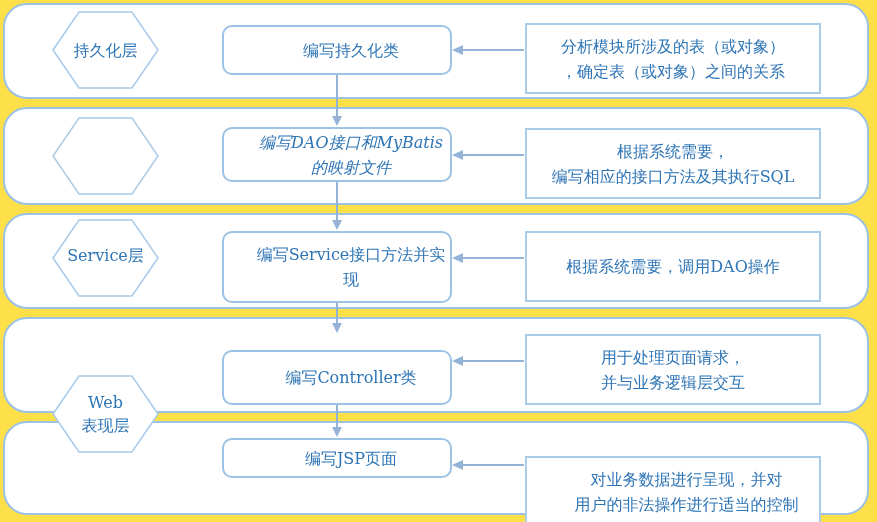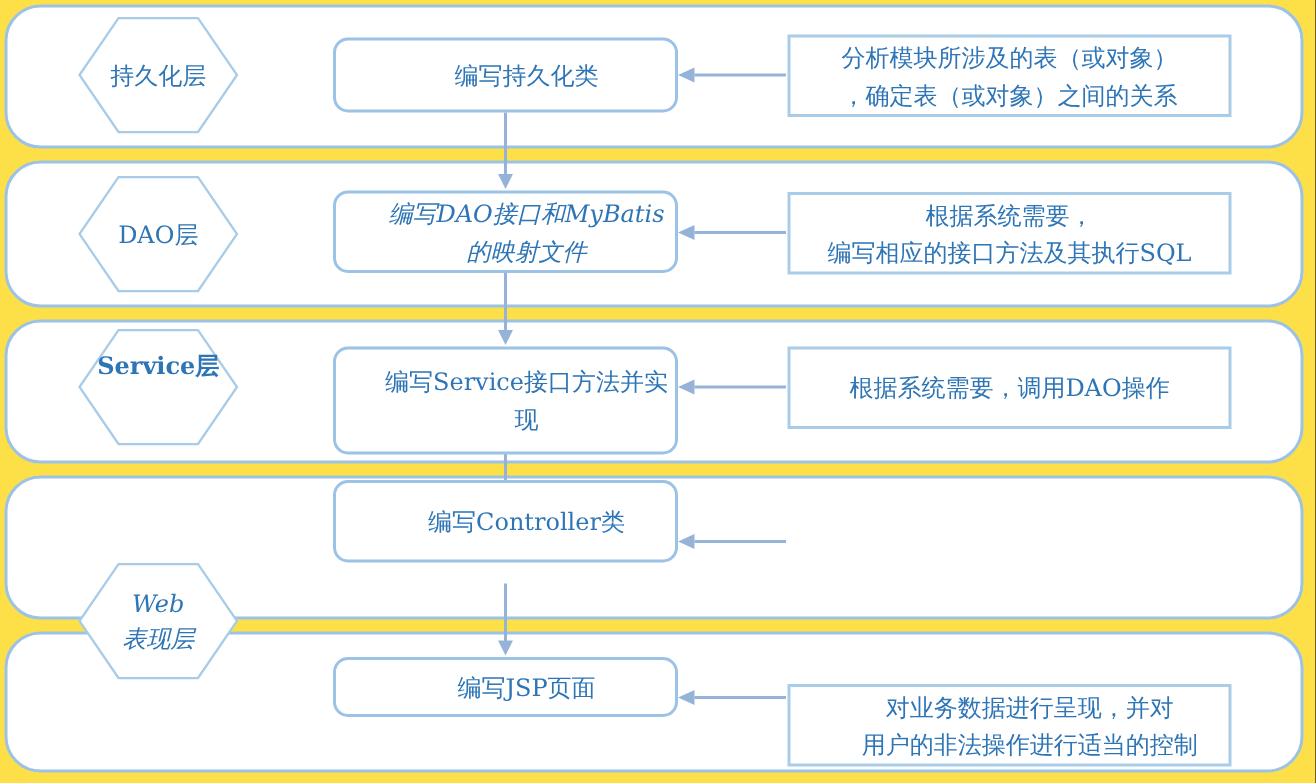--- a/index.html
+++ b/index.html
@@ -26,38 +26,38 @@
     text-align:center; color:#2e75b6; font-size:16px; line-height:25px;
     white-space:pre-line; box-sizing:border-box;
   }
   .task-box {
     left:222px; width:230px; background:#ffffff;
     border:2px solid #9cc2e5; border-radius:10px;padding-left:28px;
   }
   .task-0 { top:25px;  height:50px; }
   .task-1 { top:127px; height:55px;font-style:italic; }
   .task-2 { top:231px; height:72px; }
-  .task-3 { top:320px; height:55px; }
+  .task-3 { top:350px; height:55px; }
   .task-4 { top:438px; height:40px; }
 
   .desc-box {
-    left:525px; width:296px; height:55px; background:#ffffff;
+    left:525px; width:296px; height:71px; background:#ffffff;
     border:2px solid #a9cce9;
   }
   .desc-0 { top:23px; }
   .desc-1 { top:128px; }
   .desc-2 { top:231px; }
   .desc-3 { top:334px; }
   .desc-4 { top:456px;padding-left:27px; }
 
   .hex-label { left:53px; width:105px; height:78px; line-height:23px; background:transparent; }
   .hex-0 { top:11px; }
   .hex-1 { top:117px; }
-  .hex-2 { top:204px;font-weight:bold; }
-  .hex-3 { top:375px;font-style:italic; }
+  .hex-2 { top:216px; }
+  .hex-3 { top:375px; }
 </style>
 </head>
 <body>
 
 <div class="stage">
 
   <div class="band band-0"></div>
   <div class="band band-1"></div>
   <div class="band band-2"></div>
   <div class="band band-3"></div>
@@ -103,34 +103,35 @@
       <line x1="337" y1="286" x2="337" y2="324" stroke="#95b3d7" stroke-width="2"></line>
       <polygon points="337,333 332,323 342,323" fill="#95b3d7"></polygon>
     </g>
     <g>
       <line x1="337" y1="389" x2="337" y2="428" stroke="#95b3d7" stroke-width="2"></line>
       <polygon points="337,437 332,427 342,427" fill="#95b3d7"></polygon>
     </g>
   </svg>
 
   <div class="txt hex-label hex-0">持久化层</div>
-  <div class="txt hex-label hex-1">DAO层</div>
   <div class="txt hex-label hex-2">Service层</div>
   <div class="txt hex-label hex-3">Web
 表现层</div>
 
   <div class="txt task-box task-0">编写持久化类</div>
   <div class="txt task-box task-1">编写DAO接口和MyBatis
 的映射文件</div>
   <div class="txt task-box task-2">编写Service接口方法并实
 现</div>
   <div class="txt task-box task-3">编写Controller类</div>
   <div class="txt task-box task-4">编写JSP页面</div>
 
   <div class="txt desc-box desc-0">分析模块所涉及的表（或对象）
 ，确定表（或对象）之间的关系</div>
   <div class="txt desc-box desc-1">根据系统需要，
 编写相应的接口方法及其执行SQL</div>
   <div class="txt desc-box desc-2">根据系统需要，调用DAO操作</div>
+  <div class="txt desc-box desc-3">用于处理页面请求，
+并与业务逻辑层交互</div>
   <div class="txt desc-box desc-4">对业务数据进行呈现，并对
 用户的非法操作进行适当的控制</div>
 
 </div>
 
 </body></html>

